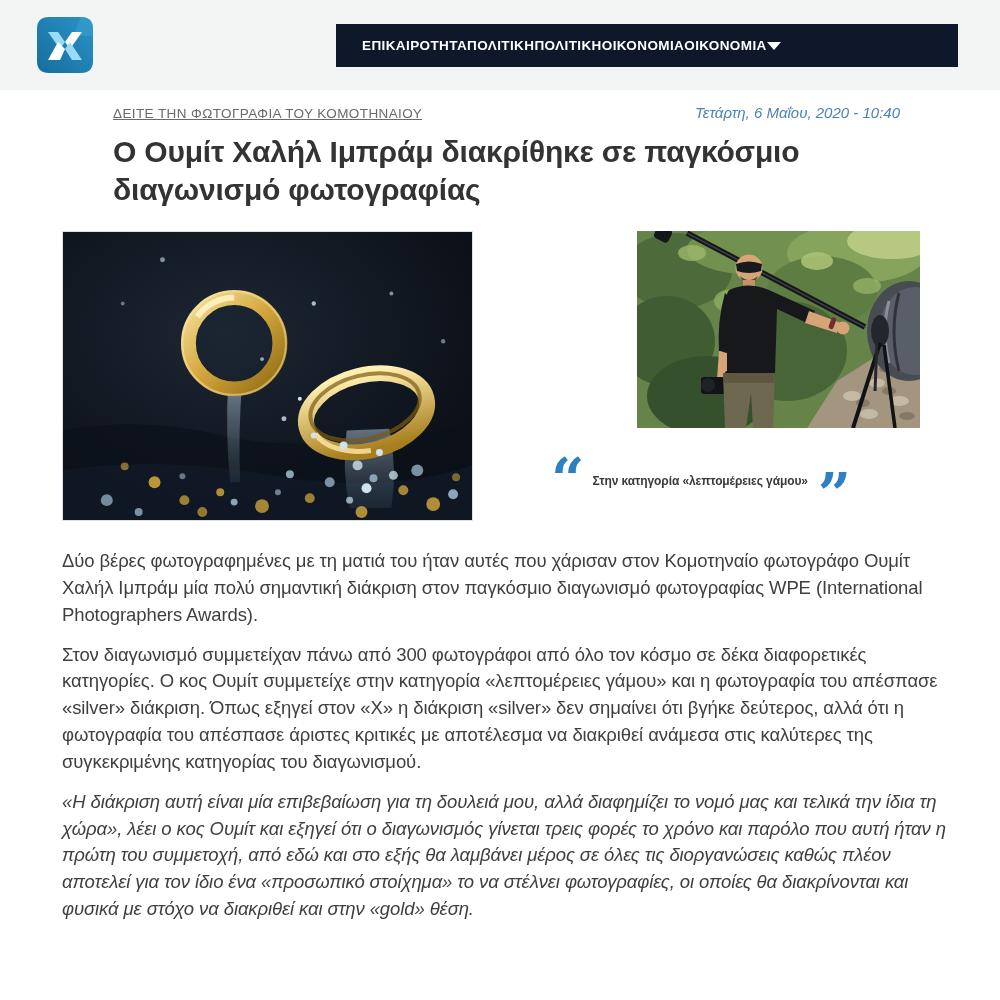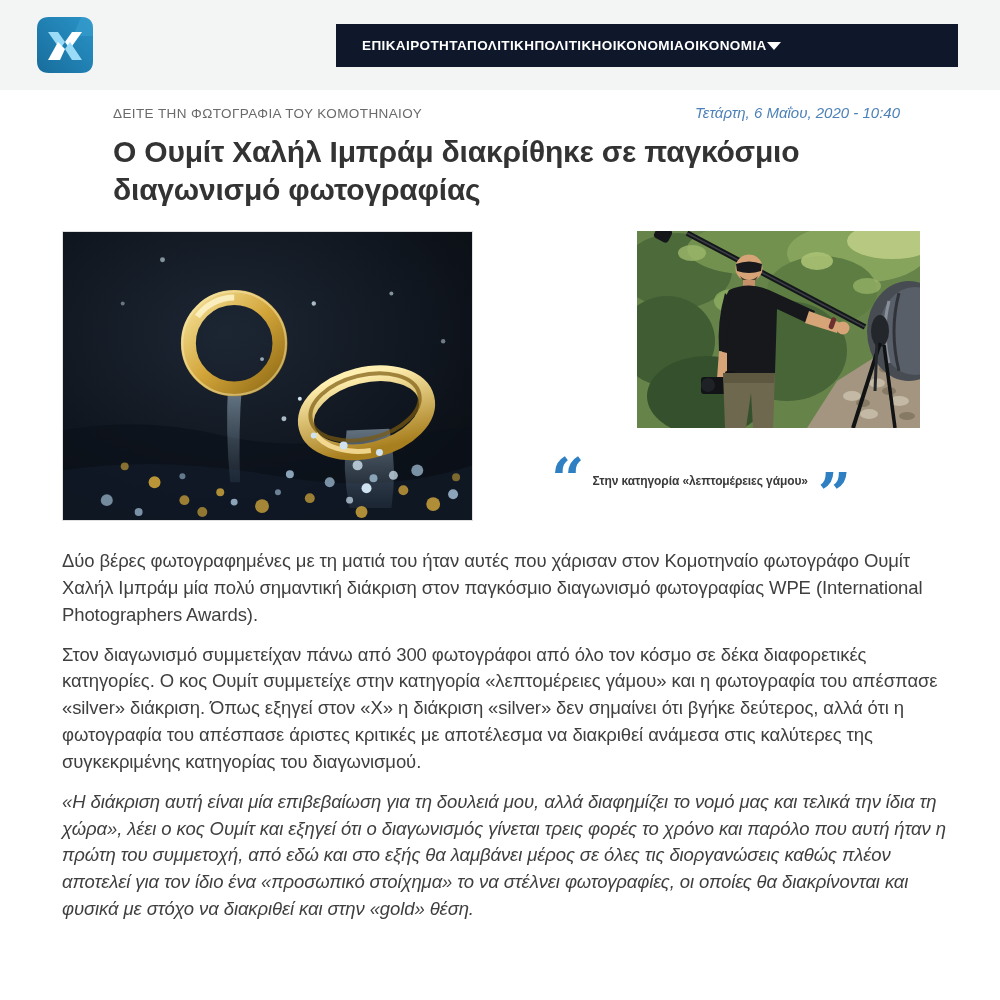--- a/index.html
+++ b/index.html
@@ -32,21 +32,21 @@
   }
   .nav-caret {
     width:0; height:0; border-left:7px solid transparent;
     border-right:7px solid transparent; border-top:8px solid #ffffff;
     cursor:pointer;
   }
 
   
   .article-header { margin:14px 100px 0 113px; }
   .meta-row { display:flex; justify-content:space-between; align-items:baseline; }
-  .kicker { font-size:13.5px; color:#6a6a6a; letter-spacing:0.4px; }
+  .kicker { font-size:13.5px; color:#6a6a6a; letter-spacing:0.4px;text-decoration:underline; }
   .date { font-size:15px; font-style:italic; color:#4d82b8; }
   .article-title {
     margin-top:12px; font-size:30px; line-height:1.27; font-weight:700;
     color:#333333; max-width:760px; letter-spacing:-0.2px;
   }
 
   
   .figures-row { margin:22px 42px 0 62px; display:flex; }
   .figure-left {
     width:411px; height:290px; flex:none;

